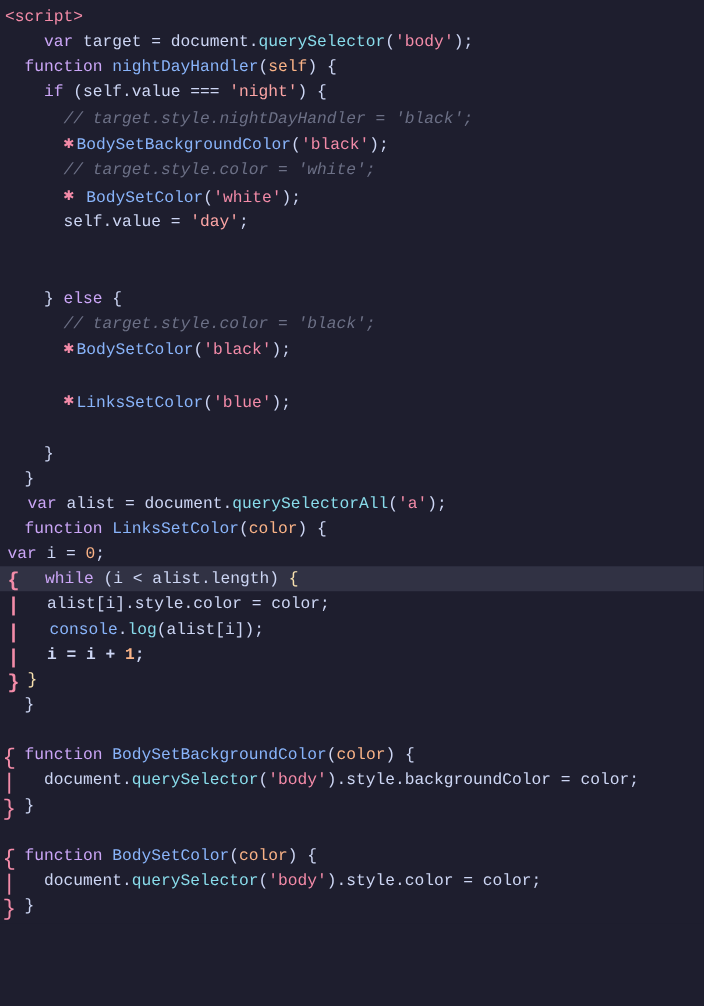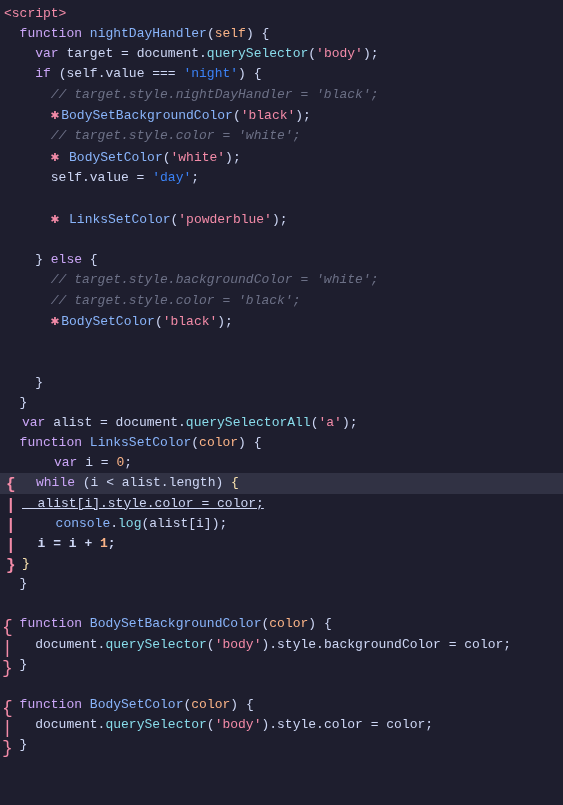--- a/index.html
+++ b/index.html
@@ -43,40 +43,40 @@
     }
     
     .marker {
       display: inline-block;
       color: #f38ba8;
       font-size: 14px;
       margin-right: 2px;
       vertical-align: middle;
     }
     .str-red { color: #f38ba8; }
-    .str-green { color: #3b82f6; }
+    .str-green { color: #fca5a5; }
   </style>
 </head>
 <body>
 
 <div class="code-container">
 
   <div class="line">
     <span class="line-content"><span class="tag">&lt;script&gt;</span></span>
   </div>
 
   <div class="line">
+    <span class="line-content">    <span class="kw">var</span> target = document.<span class="method">querySelector</span>(<span class="str-red">'body'</span>);</span>
+  </div>
+
+  <div class="line">
     <span class="line-content">  <span class="kw">function</span> <span class="fn">nightDayHandler</span>(<span class="param">self</span>) {</span>
   </div>
 
   <div class="line">
-    <span class="line-content">    <span class="kw">var</span> target = document.<span class="method">querySelector</span>(<span class="str-red">'body'</span>);</span>
-  </div>
-
-  <div class="line">
     <span class="line-content">    <span class="kw">if</span> (self.value === <span class="str-green">'night'</span>) {</span>
   </div>
 
   <div class="line">
     <span class="line-content">      <span class="comment">// target.style.nightDayHandler = 'black';</span></span>
   </div>
 
   <div class="line">
     <span class="line-content">      <span class="marker" style="color:#f38ba8;">✱</span><span class="fn">BodySetBackgroundColor</span>(<span class="str-red">'black'</span>);</span>
   </div>
@@ -90,50 +90,47 @@
   </div>
 
   <div class="line">
     <span class="line-content">      self.value = <span class="str-green">'day'</span>;</span>
   </div>
 
   <div class="line">
     <span class="line-content">&nbsp;</span>
   </div>
 
-  <div class="line">
-    <span class="line-content">      <span class="marker" style="color:#f38ba8;">✱</span> <span class="fn">LinksSetColor</span>(<span class="str-red">'powderblue'</span>);</span>
-  </div>
 
   <div class="line">
     <span class="line-content">&nbsp;</span>
   </div>
 
   <div class="line">
     <span class="line-content">    } <span class="kw">else</span> {</span>
   </div>
 
-  <div class="line">
-    <span class="line-content">      <span class="comment">// target.style.backgroundColor = 'white';</span></span>
-  </div>
 
 
   <div class="line">
     <span class="line-content">      <span class="comment">// target.style.color = 'black';</span></span>
   </div>
 
   <div class="line">
     <span class="line-content">      <span class="marker" style="color:#f38ba8;">✱</span><span class="fn">BodySetColor</span>(<span class="str-red">'black'</span>);</span>
   </div>
 
 
   <div class="line">
     <span class="line-content">&nbsp;</span>
   </div>
 
+  <div class="line">
+    <span class="line-content">      <span class="marker" style="color:#f38ba8;">✱</span><span class="fn">LinksSetColor</span>(<span class="str-red">'blue'</span>);</span>
+  </div>
 
   <div class="line">
     <span class="line-content">&nbsp;</span>
   </div>
 
   <div class="line">
     <span class="line-content">    }</span>
   </div>
 
   <div class="line">
@@ -142,37 +139,37 @@
 
   <div class="line">
     <span class="line-content" style="padding-left:22px;"><span class="kw">var</span> alist = document.<span class="method">querySelectorAll</span>(<span class="str-red">'a'</span>);</span>
   </div>
 
   <div class="line">
     <span class="line-content">  <span class="kw">function</span> <span class="fn">LinksSetColor</span>(<span class="param">color</span>) {</span>
   </div>
 
   <div class="line">
-    <span class="line-content" style="padding-left:6px;margin-left:48px;"><span class="kw">var</span> i = <span class="num">0</span>;</span>
+    <span class="line-content" style="padding-left:6px;"><span class="kw">var</span> i = <span class="num">0</span>;</span>
   </div>
 
   <div class="line line-highlight" style="position:relative;">
 
     <span style="position:absolute;left:6px;top:0;color:#f38ba8;font-size:16px;font-weight:bold;line-height:1.55;">{</span>
     <span class="line-content" style="padding-left:36px;"><span class="kw">while</span> (i &lt; alist.length) <span style="color:#f9e2af;">{</span></span>
   </div>
 
   <div class="line" style="position:relative;">
     <span style="position:absolute;left:6px;top:0;color:#f38ba8;font-size:16px;font-weight:bold;line-height:1.55;">|</span>
-    <span class="line-content" style="padding-left:22px;text-decoration:underline;">  alist[i].style.color = color;</span>
+    <span class="line-content" style="padding-left:22px;">  alist[i].style.color = color;</span>
   </div>
 
   <div class="line" style="position:relative;">
     <span style="position:absolute;left:6px;top:0;color:#f38ba8;font-size:16px;font-weight:bold;line-height:1.55;">|</span>
-    <span class="line-content" style="padding-left:40px;">  <span class="fn">console</span>.<span class="method">log</span>(alist[i]);</span>
+    <span class="line-content" style="padding-left:24px;">  <span class="fn">console</span>.<span class="method">log</span>(alist[i]);</span>
   </div>
 
   <div class="line" style="position:relative;">
     <span style="position:absolute;left:6px;top:0;color:#f38ba8;font-size:16px;font-weight:bold;line-height:1.55;">|</span>
     <span class="line-content" style="padding-left:22px;font-weight:bold;">  i = i + <span class="num">1</span>;</span>
   </div>
 
   <div class="line" style="position:relative;">
     <span style="position:absolute;left:6px;top:0;color:#f38ba8;font-size:16px;font-weight:bold;line-height:1.55;">}</span>
     <span class="line-content" style="padding-left:22px;"><span style="color:#f9e2af;">}</span></span>

